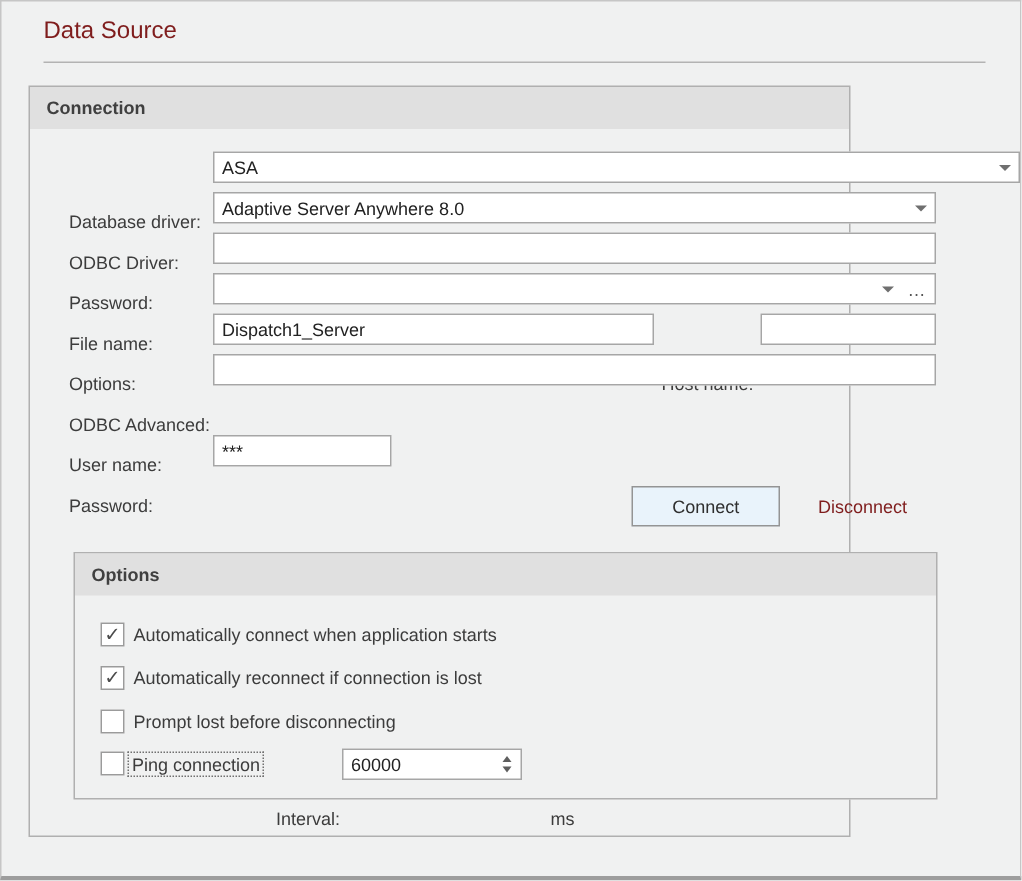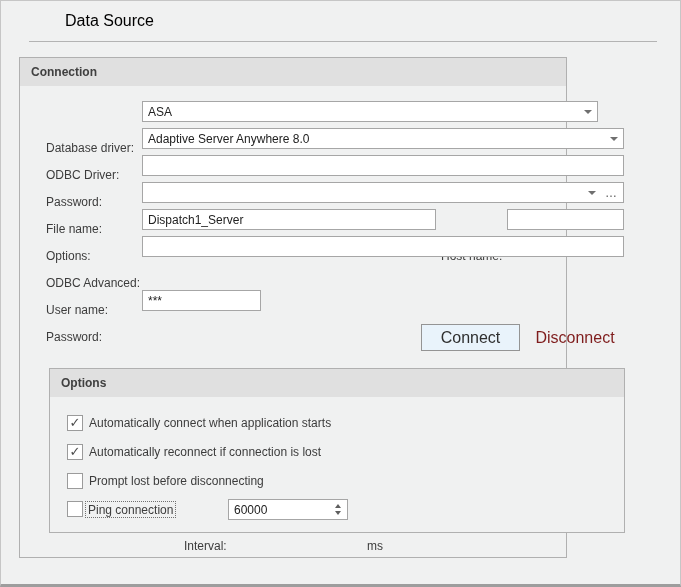--- a/index.html
+++ b/index.html
@@ -4,21 +4,21 @@
 <style>
   html,body { margin:0; padding:0; }
   body { font-family:"Liberation Sans","DejaVu Sans",sans-serif; }
   .screen {
     position:relative; width:681px; height:587px; box-sizing:border-box;
     background:#f0f1f1;
     border:1px solid #c6c6c6; border-bottom:3px solid #9d9d9d;
     overflow:hidden;
     font-size:12px; color:#3c3c3c;
   }
-  .page-title { position:absolute; left:28px; top:11px; font-size:16px; color:#000000;margin-left:36px; }
+  .page-title { position:absolute; left:28px; top:11px; font-size:16px; color:#7f1d1d; }
   .title-divider { position:absolute; left:28px; top:40px; width:628px; height:1px; background:#b3b3b3; }
 
   .groupbox { position:absolute; box-sizing:border-box; border:1px solid #b0b0b0; background:#f0f1f1; }
   .groupbox-header {
     height:28px; background:#e0e0e0; display:flex; align-items:center;
     padding-left:11px; font-weight:bold; color:#404040; box-sizing:border-box;
   }
   .gb-connection { left:18px; top:56px; width:548px; height:501px; }
   .gb-options    { left:48px; top:367px; width:576px; height:165px; }
 
@@ -36,21 +36,21 @@
   .combo-value { flex:1 1 auto; overflow:hidden; white-space:nowrap; }
   .combo-arrow {
     width:0; height:0; flex:0 0 auto; margin-left:4px;
     border-left:4px solid transparent; border-right:4px solid transparent;
     border-top:4px solid #6f6f6f;
   }
   .combo-ellipsis { flex:0 0 auto; margin-left:9px; color:#555; letter-spacing:1px; cursor:pointer; line-height:8px; }
 
   .btn {
     position:absolute; box-sizing:border-box; display:flex; align-items:center; justify-content:center;
-    font-size:16px;
+    font-size:12px;
   }
   .btn-connect { left:420px; top:323px; width:99px; height:27px; background:#e9f3fb; border:1px solid #949494; color:#2f2f2f; cursor:pointer; }
   .btn-disconnect { left:524px; top:323px; width:100px; height:27px; background:transparent; border:1px solid transparent; color:#7f1d1d; }
 
   .checkbox {
     position:absolute; box-sizing:border-box; width:16px; height:16px;
     background:#ffffff; border:1px solid #9b9b9b; cursor:pointer;
     display:flex; align-items:center; justify-content:center;
   }
   .checkbox .check { font-size:13px; line-height:1; color:#4b4b4b; visibility:hidden; transform:translateY(-1px); }
@@ -70,21 +70,21 @@
 <div class="screen">
 
   <div class="page-title">Data Source</div>
   <div class="title-divider"></div>
 
   <div class="groupbox gb-connection">
     <div class="groupbox-header">Connection</div>
   </div>
 
   <span class="lbl" style="left:45px; top:100px;">Database driver:</span>
-  <div class="field combo" style="left:141px; top:100px; width:456px;">
+  <div class="field combo" style="left:141px; top:100px; width:538px;">
     <span class="combo-value">ASA</span>
     <span class="combo-arrow"></span>
   </div>
 
   <span class="lbl" style="left:45px; top:127px;">ODBC Driver:</span>
   <div class="field combo" style="left:141px; top:127px; width:482px;">
     <span class="combo-value">Adaptive Server Anywhere 8.0</span>
     <span class="combo-arrow"></span>
   </div>
 

